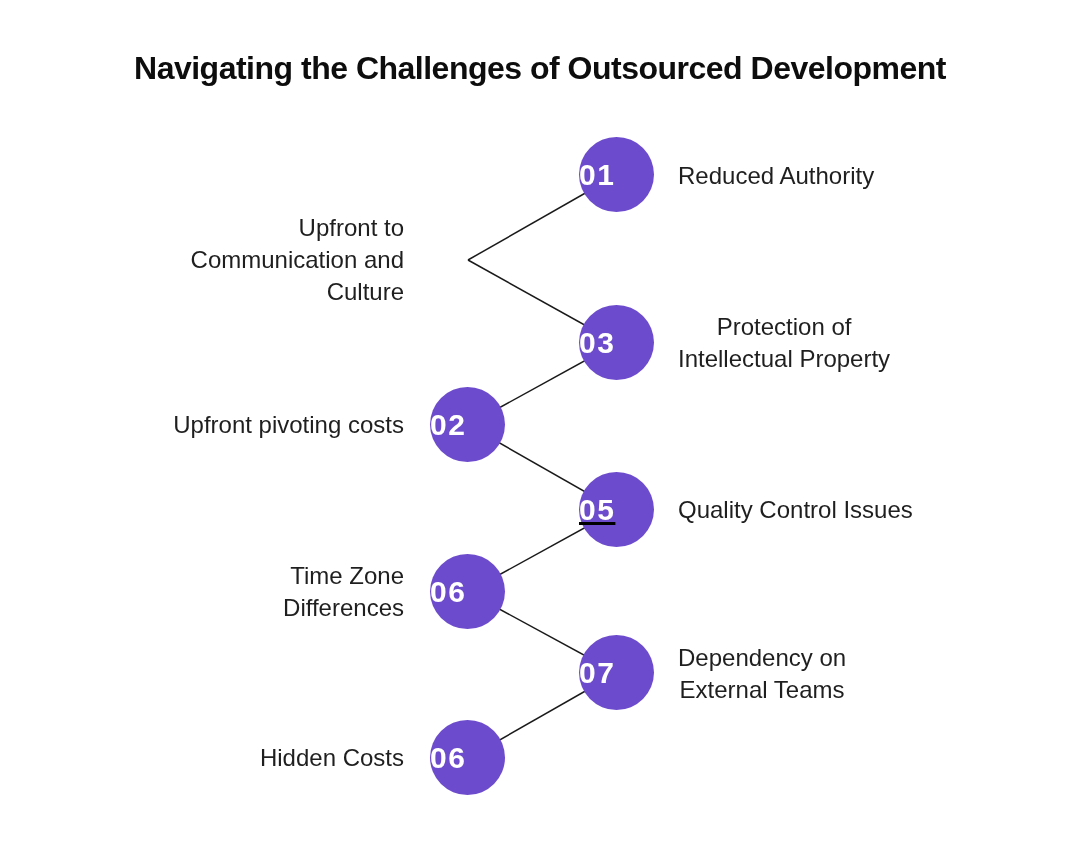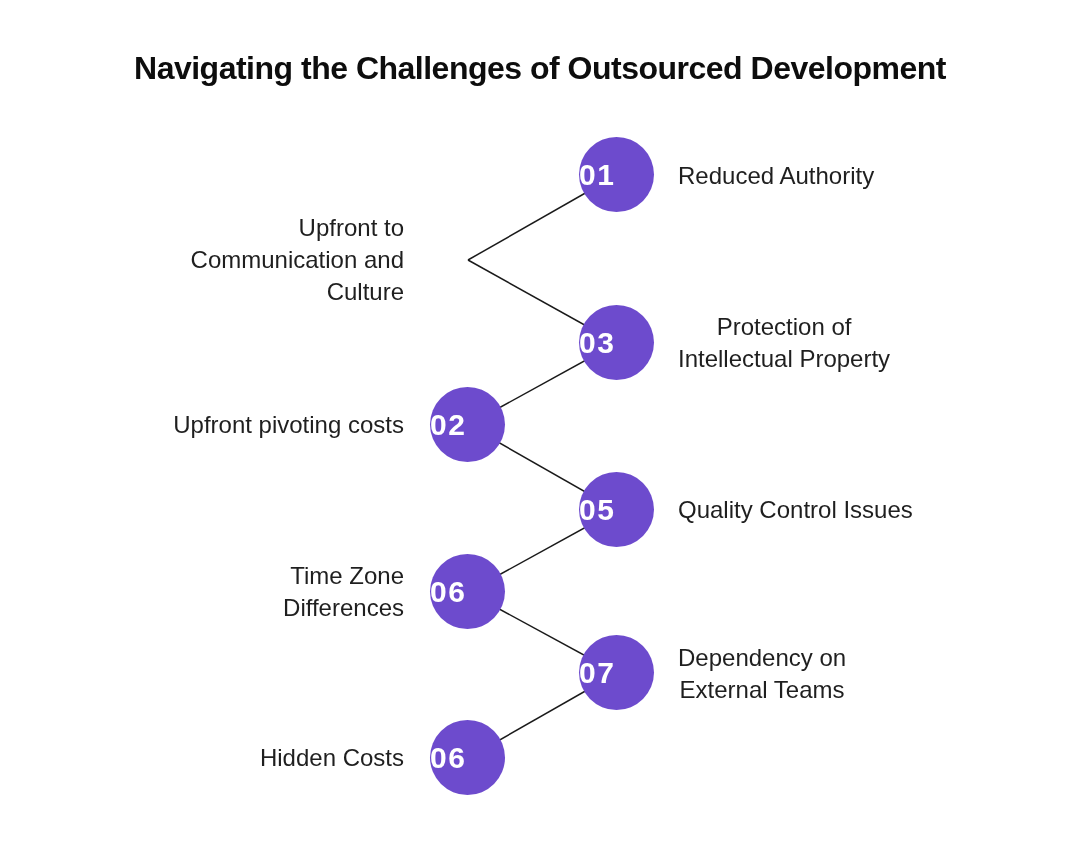--- a/index.html
+++ b/index.html
@@ -96,21 +96,21 @@
     <span class="num">03</span>
   </div>
   <div class="label right-side" style="left:678px;top:343px;">Protection of
 Intellectual Property</div>
 
   <div class="circle" style="left:430px;top:387px;">
     <span class="num">02</span>
   </div>
   <div class="label left-side" style="right:676px;top:425px;">Upfront pivoting costs</div>
 
-  <div class="circle" style="left:579px;top:472px;">
+  <div class="circle" style="left:579px;top:472px;text-decoration:underline;">
     <span class="num">05</span>
   </div>
   <div class="label right-side" style="left:678px;top:510px;">Quality Control Issues</div>
 
   <div class="circle" style="left:430px;top:554px;">
     <span class="num">06</span>
   </div>
   <div class="label left-side" style="right:676px;top:592px;">Time Zone
 Differences</div>
 

